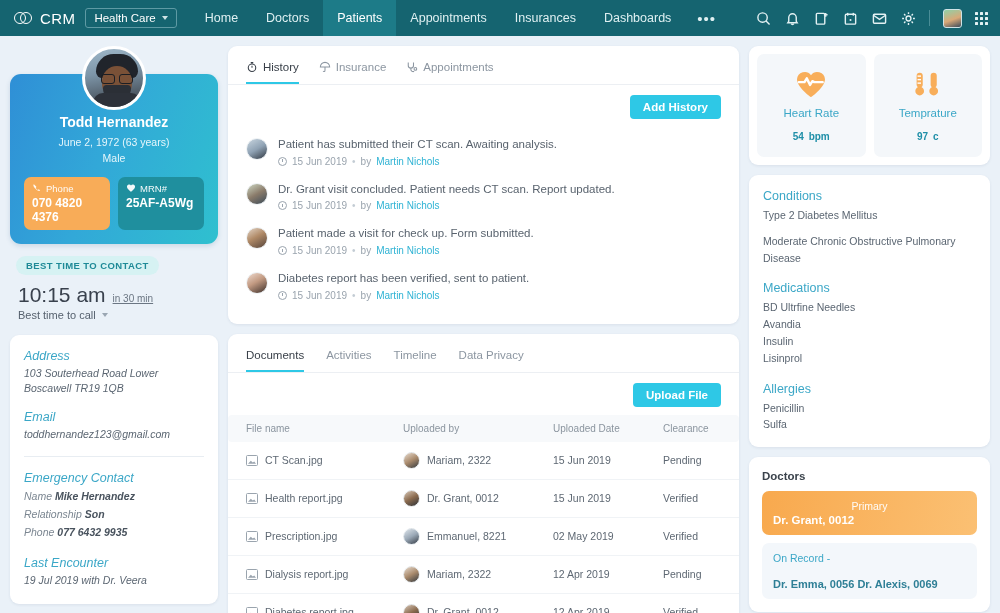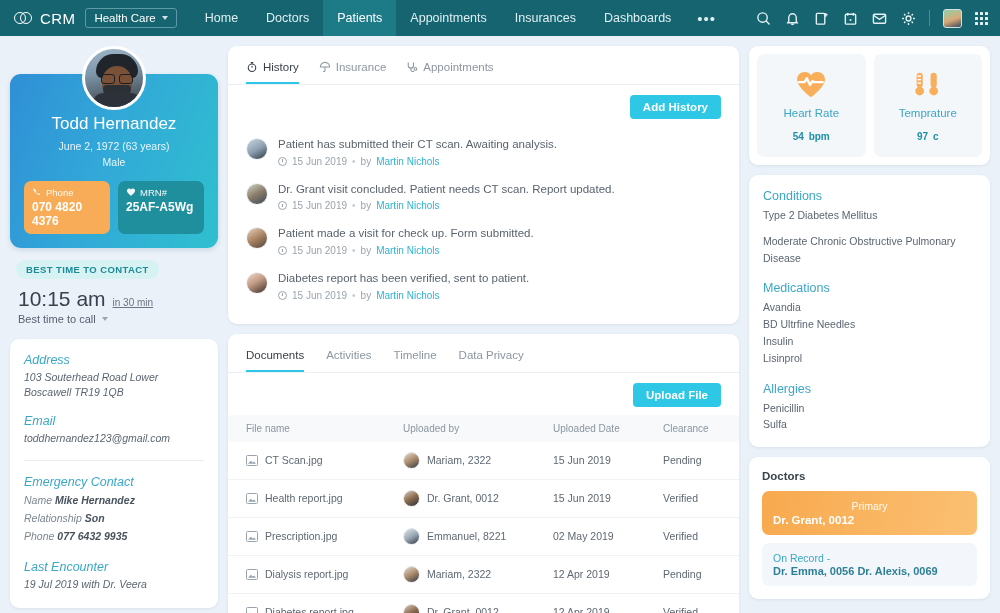--- a/index.html
+++ b/index.html
@@ -73,21 +73,21 @@
   .pa-glass::before, .pa-glass::after { content:""; position:absolute; top:0; width:12px; height:8px; border:1.4px solid #1b1e24; border-radius:3px;}
   .pa-glass::before { left:0; } .pa-glass::after { right:0; }
   .pa-beard { position:absolute; top:36px; left:18px; width:28px; height:16px; background:#2b2f36; border-radius:4px 4px 14px 14px;}
   .pa-body { position:absolute; bottom:0; left:8px; width:48px; height:14px; background:#2d3139; border-radius:10px 10px 0 0;}
 
   .patient-card {
     background: linear-gradient(110deg,#2f8fd6 0%, #32a8d8 45%, #2fc0cf 100%);
     border-radius: 11px; padding: 40px 14px 14px; text-align: center;
     position: relative; box-shadow: 0 2px 5px rgba(40,90,130,.16);
   }
-  .p-name { color: #fff; font-size: 17px; font-weight: normal; margin-bottom: 5px; }
+  .p-name { color: #fff; font-size: 14px; font-weight: bold; margin-bottom: 5px; }
   .p-dob { color: #e5f6fb; font-size: 10.5px; line-height: 1.5; }
   .p-gender { color: #e5f6fb; font-size: 10.5px; line-height: 1.5; margin-bottom: 10px;}
   .badges { display: flex; gap: 8px; }
   .badge { flex: 1; border-radius: 7px; padding: 6px 8px; text-align: left; cursor: pointer; }
   .badge.phone { background: #f8ac58; }
   .badge.mrn { background: #1f8f9e; }
   .badge-top { display: flex; align-items: center; gap: 4px; color: #fff; font-size: 9.5px; margin-bottom: 2px; opacity:.95;}
   .badge-val { color: #fff; font-size: 12px; font-weight: bold; }
   .badge svg { width: 10px; height: 10px; fill: #fff; }
 
@@ -179,21 +179,21 @@
   .clin-i { font-size: 10.5px; color: #5b6672; line-height: 1.6; }
   .clin-i.gap { margin-top: 9px; }
 
   .doc-card { margin-top: 10px; padding: 13px; }
   .doc-h { font-size: 11.5px; color: #3b434c; font-weight: bold; margin-bottom: 9px; }
   .doc-primary { background: linear-gradient(100deg,#f8a94e 0%,#fbc073 100%); border-radius: 7px; padding: 9px 11px; cursor:pointer; }
   .dp-l { font-size: 10.5px; color: #fff; opacity: .95; text-align: center; }
   .dp-v { font-size: 11.5px; color: #fff; font-weight: bold; margin-top: 2px; }
   .doc-record { background: #f3f7fb; border-radius: 7px; padding: 9px 11px; margin-top: 8px; cursor:pointer;}
   .dr-l { font-size: 10.5px; color: #3ba7c7; }
-  .dr-v { font-size: 11px; color: #2e7f96; font-weight: bold; margin-top: 1px; }
+  .dr-v { font-size: 11px; color: #2e7f96; font-weight: bold; margin-top: 14px; }
 </style>
 </head>
 <body>
 
 <div class="topnav">
   <div class="logo-wrap">
     <div class="logo-mark">
       <span class="c1"></span>
         <span class="c2"></span>
     </div>
@@ -576,22 +576,22 @@
         <div class="vital-name">Temprature</div>
         <div class="vital-val"><span>97</span> <span>c</span></div>
       </div>
     </div>
 
     <div class="card clin-card">
       <div class="clin-h">Conditions</div>
       <div class="clin-i">Type 2 Diabetes Mellitus</div>
       <div class="clin-i gap">Moderate Chronic Obstructive Pulmonary Disease</div>
       <div class="clin-h sp">Medications</div>
+      <div class="clin-i">BD Ultrfine Needles</div>
       <div class="clin-i">Avandia</div>
-      <div class="clin-i">BD Ultrfine Needles</div>
       <div class="clin-i">Insulin</div>
       <div class="clin-i">Lisinprol</div>
       <div class="clin-h sp">Allergies</div>
       <div class="clin-i">Penicillin</div>
       <div class="clin-i">Sulfa</div>
     </div>
 
     <div class="card doc-card">
       <div class="doc-h">Doctors</div>
       <div class="doc-primary">

